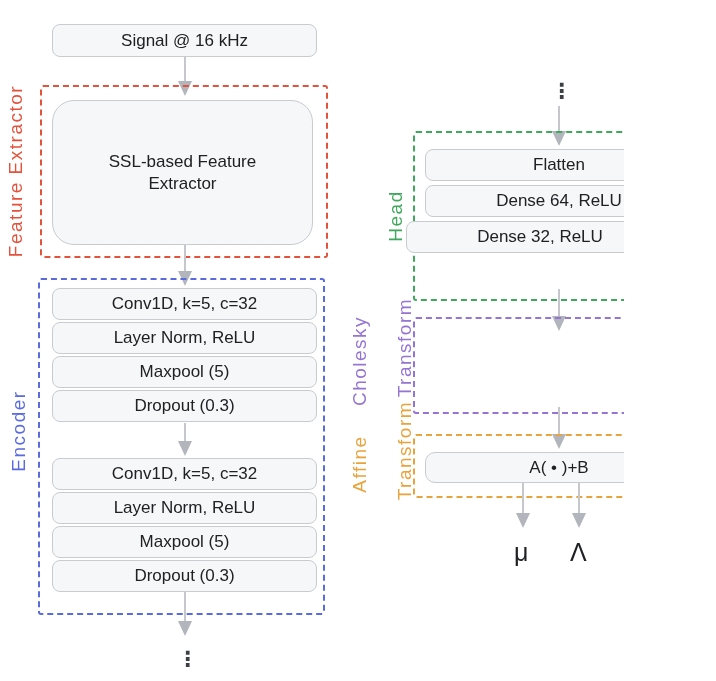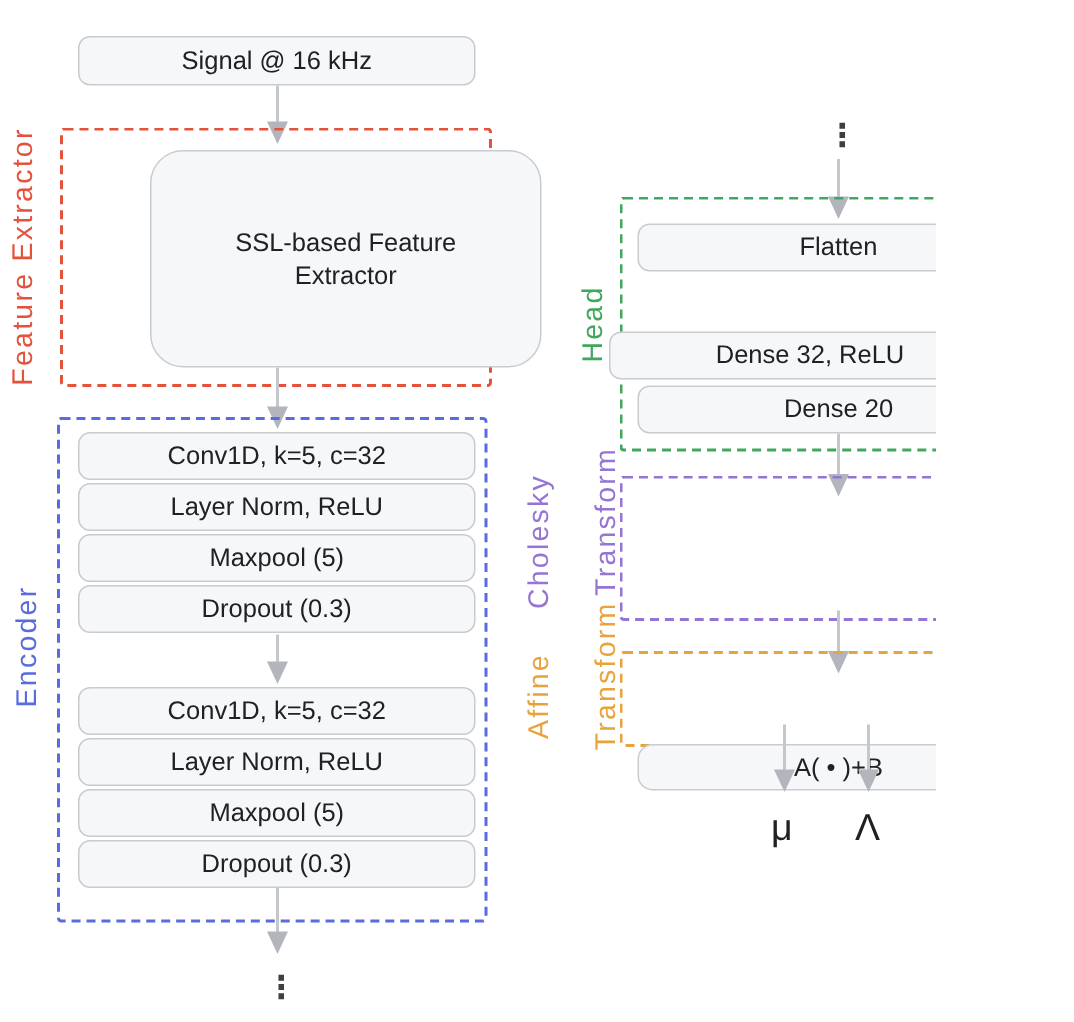--- a/index.html
+++ b/index.html
@@ -23,21 +23,21 @@
     align-items: center;
     justify-content: center;
     text-align: center;
     background: #f6f7f9;
     border: 1.4px solid #c9cbd1;
     border-radius: 8px;
     font-size: 17px;
     line-height: 1.25;
     color: #202124;
   }
-  .node.big { border-radius: 22px; padding: 0 53px; margin-left: 48px; }
+  .node.big { border-radius: 22px; padding: 0 53px; }
 
   
   .group {
     position: absolute;
     border: 2px dashed;
     border-radius: 3px;
     background: transparent;
   }
   .group.red    { border-color: #e4523c; }
   .group.blue   { border-color: #5a6be0; }
@@ -146,22 +146,22 @@
 
   <div class="arrow" style="left:552px; top:106px; height:40px;">
     <div class="shaft"></div>
     <div class="head"></div>
   </div>
 
   <div class="group green" style="left:413px; top:131px; width:292px; height:170px;"></div>
   <div class="side-label green" style="left:356px; top:204px; width:80px; height:24px;">Head</div>
 
   <div class="node" style="left:425px; top:149px; width:268px; height:32px;text-align:center;">Flatten</div>
+  <div class="node" style="left:425px; top:185px; width:268px; height:32px;">Dense 64, ReLU</div>
   <div class="node" style="left:406px; top:221px; width:268px; height:32px;">Dense 32, ReLU</div>
-  <div class="node" style="left:425px; top:257px; width:268px; height:32px;">Dense 20</div>
 
   <div class="arrow" style="left:552px; top:289px; height:42px;">
     <div class="shaft"></div>
     <div class="head"></div>
   </div>
 
   <div class="group purple" style="left:413px; top:317px; width:292px; height:97px;"></div>
   <div class="side-label purple" style="left:322px; top:337px; width:122px; height:48px;">
     <div class="two-line"><span>Cholesky</span><br>
     <span>Transform</span></div>
@@ -170,21 +170,21 @@
   <div class="arrow" style="left:552px; top:407px; height:42px;">
     <div class="shaft"></div>
     <div class="head"></div>
   </div>
 
   <div class="group orange" style="left:413px; top:434px; width:292px; height:64px;"></div>
   <div class="side-label orange" style="left:322px; top:440px; width:122px; height:48px;">
     <div class="two-line"><span>Affine</span><br>
     <span>Transform</span></div>
   </div>
-  <div class="node" style="left:425px; top:452px; width:268px; height:31px; border-radius:10px;margin-top:44px;">A( • )+B</div>
+  <div class="node" style="left:425px; top:452px; width:268px; height:31px; border-radius:10px;">A( • )+B</div>
 
   <div class="arrow" style="left:516px; top:483px; height:45px;">
     <div class="shaft"></div>
     <div class="head"></div>
   </div>
   <div class="arrow" style="left:572px; top:483px; height:45px;">
     <div class="shaft"></div>
     <div class="head"></div>
   </div>
 

